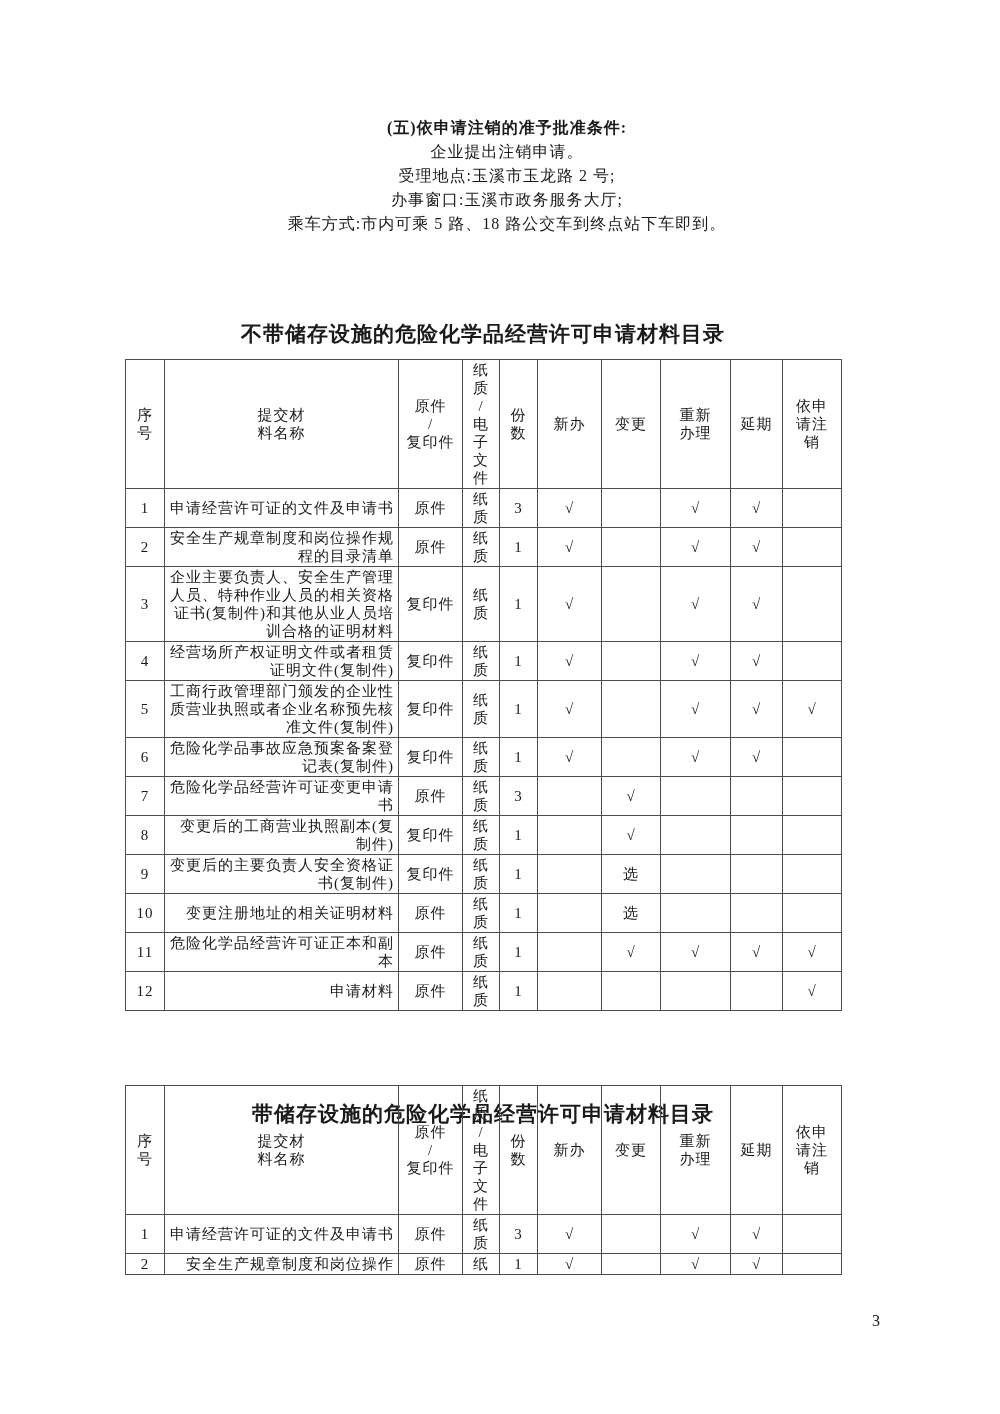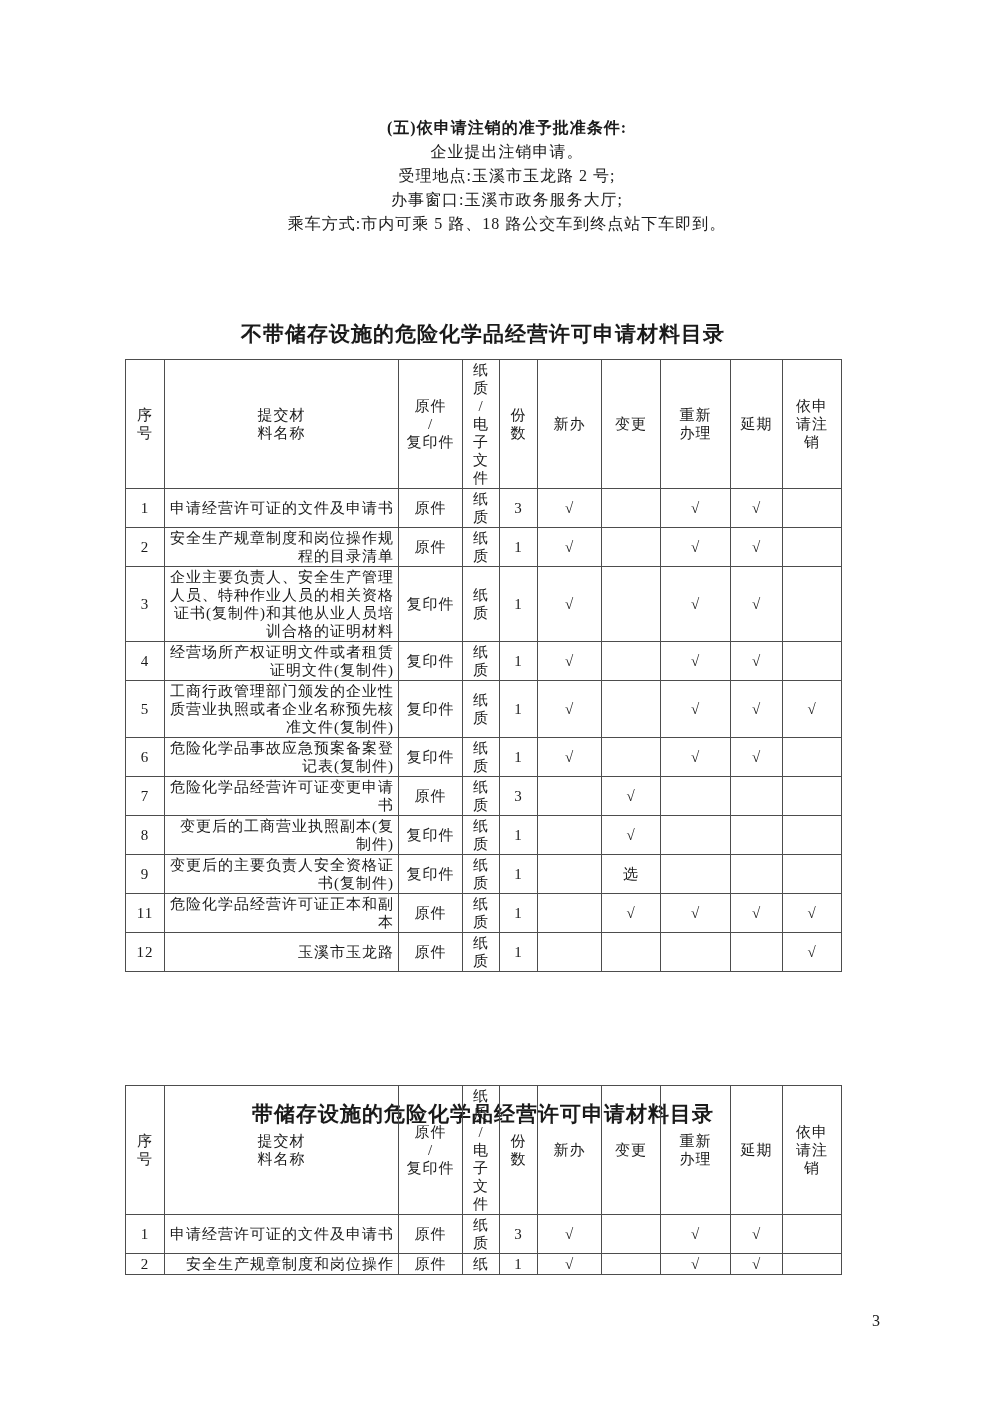--- a/index.html
+++ b/index.html
@@ -216,35 +216,48 @@
           <td>纸
 质</td>
           <td>1</td>
           <td></td>
           <td>选</td>
           <td></td>
           <td></td>
           <td></td>
         </tr>
         <tr>
+          <td>10</td>
+          <td class="name">变更注册地址的相关证明材料</td>
+          <td>原件</td>
+          <td>纸
+质</td>
+          <td>1</td>
+          <td></td>
+          <td>选</td>
+          <td></td>
+          <td></td>
+          <td></td>
+        </tr>
+        <tr>
           <td>11</td>
           <td class="name">危险化学品经营许可证正本和副本</td>
           <td>原件</td>
           <td>纸
 质</td>
           <td>1</td>
           <td></td>
           <td>√</td>
           <td>√</td>
           <td>√</td>
           <td>√</td>
         </tr>
         <tr>
           <td>12</td>
-          <td class="name">玉溪市玉龙路</td>
+          <td class="name">申请材料</td>
           <td>原件</td>
           <td>纸
 质</td>
           <td>1</td>
           <td></td>
           <td></td>
           <td></td>
           <td></td>
           <td>√</td>
         </tr>

